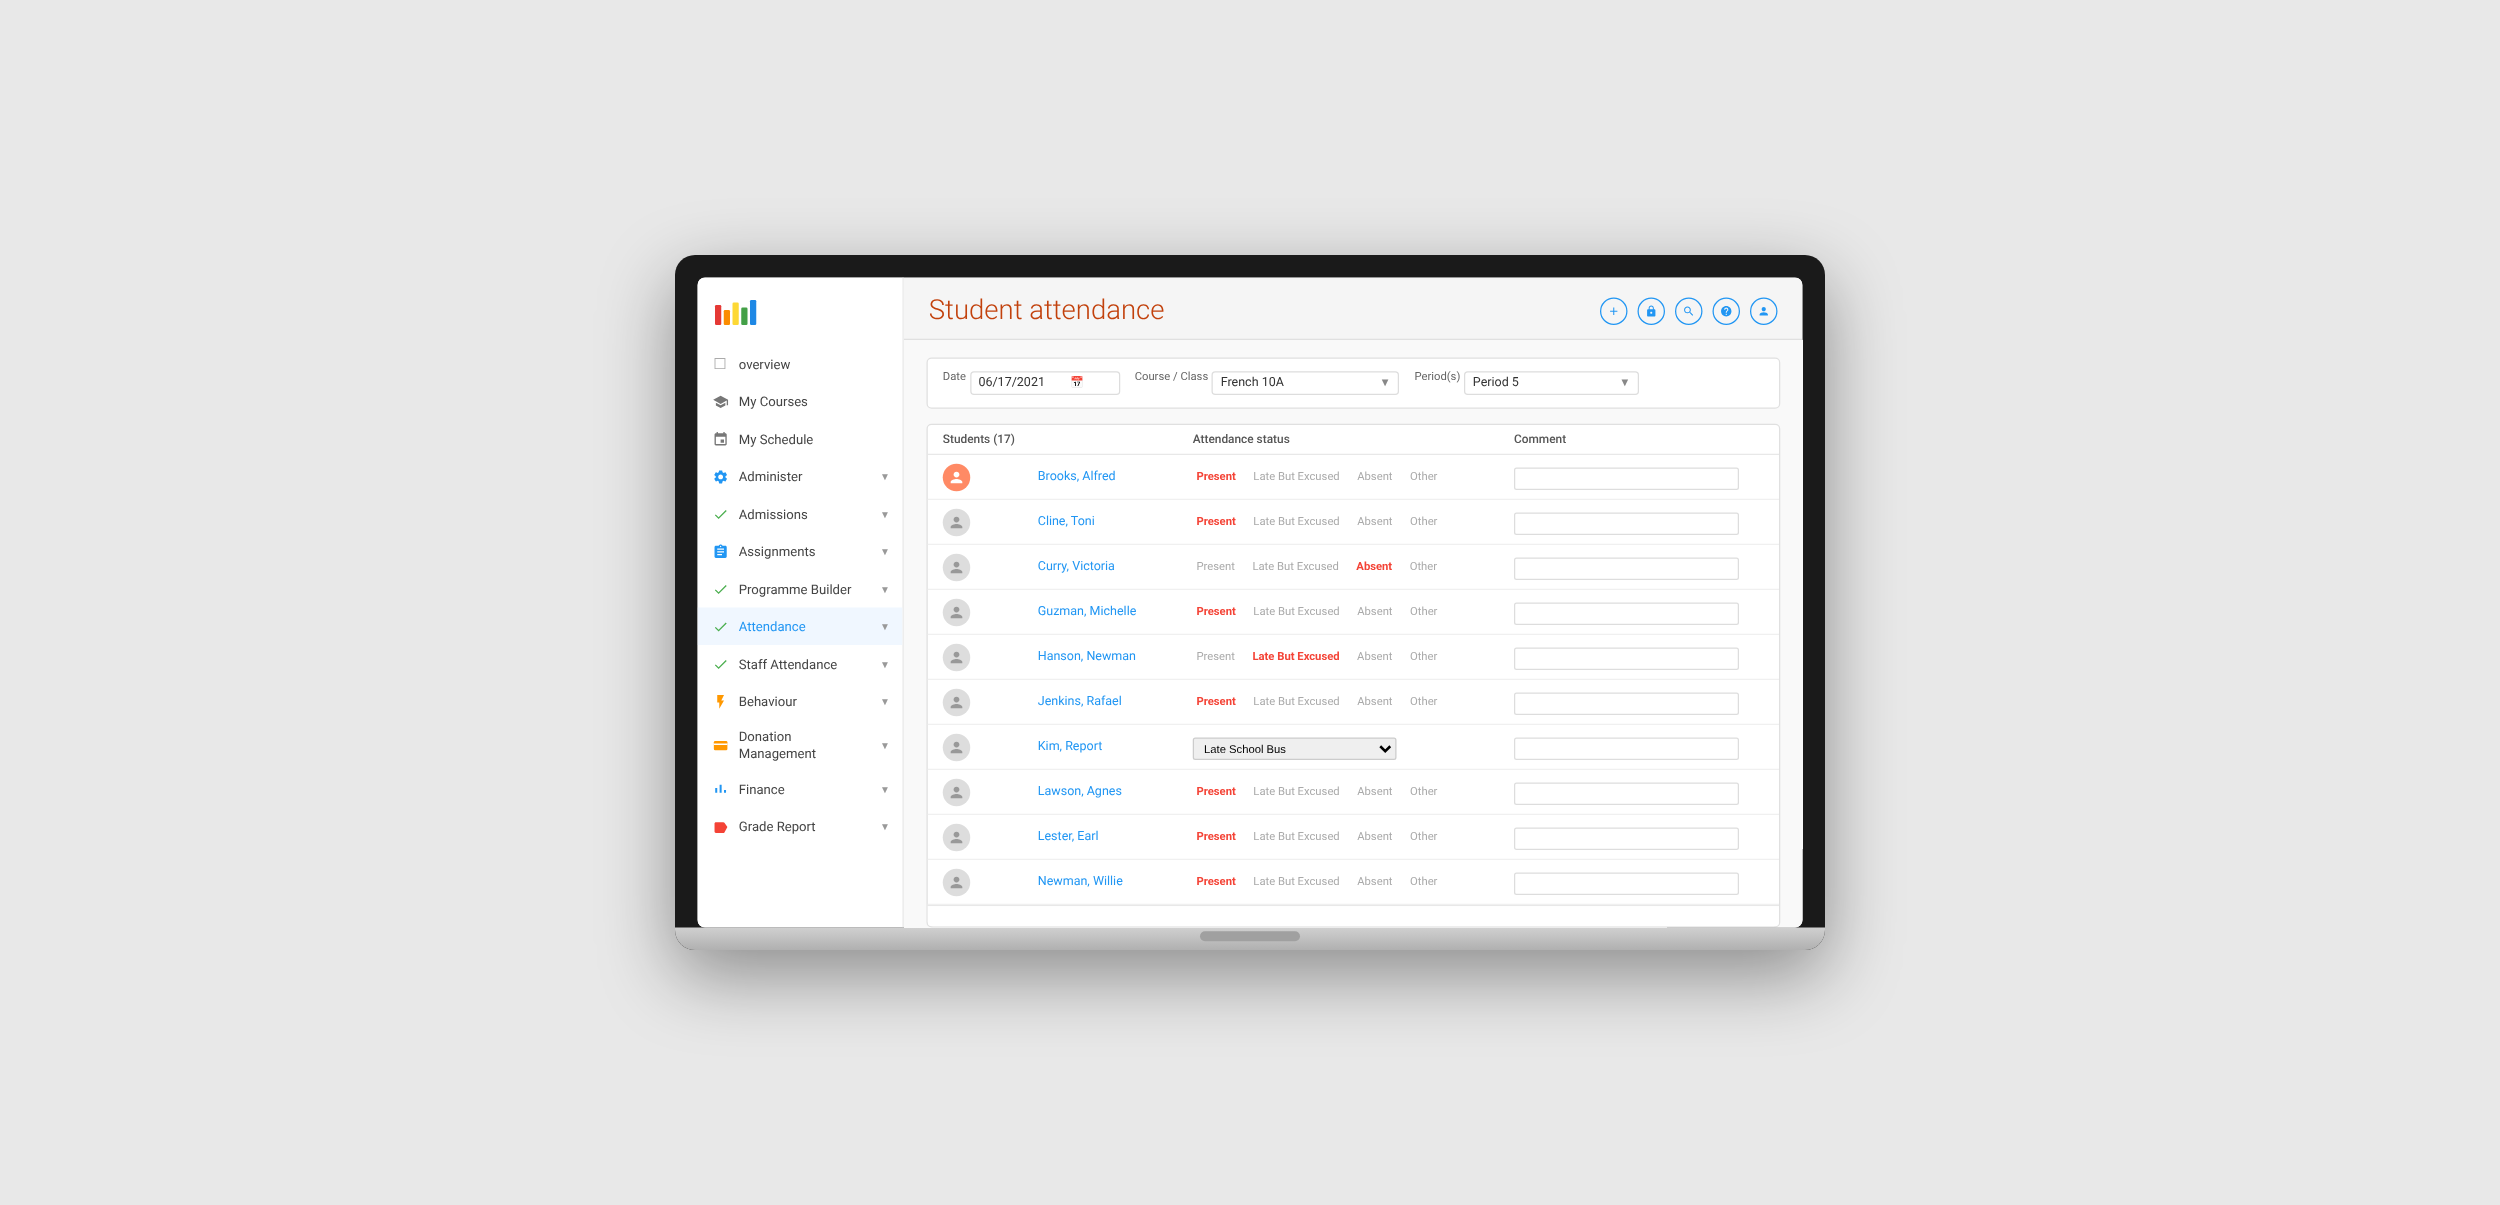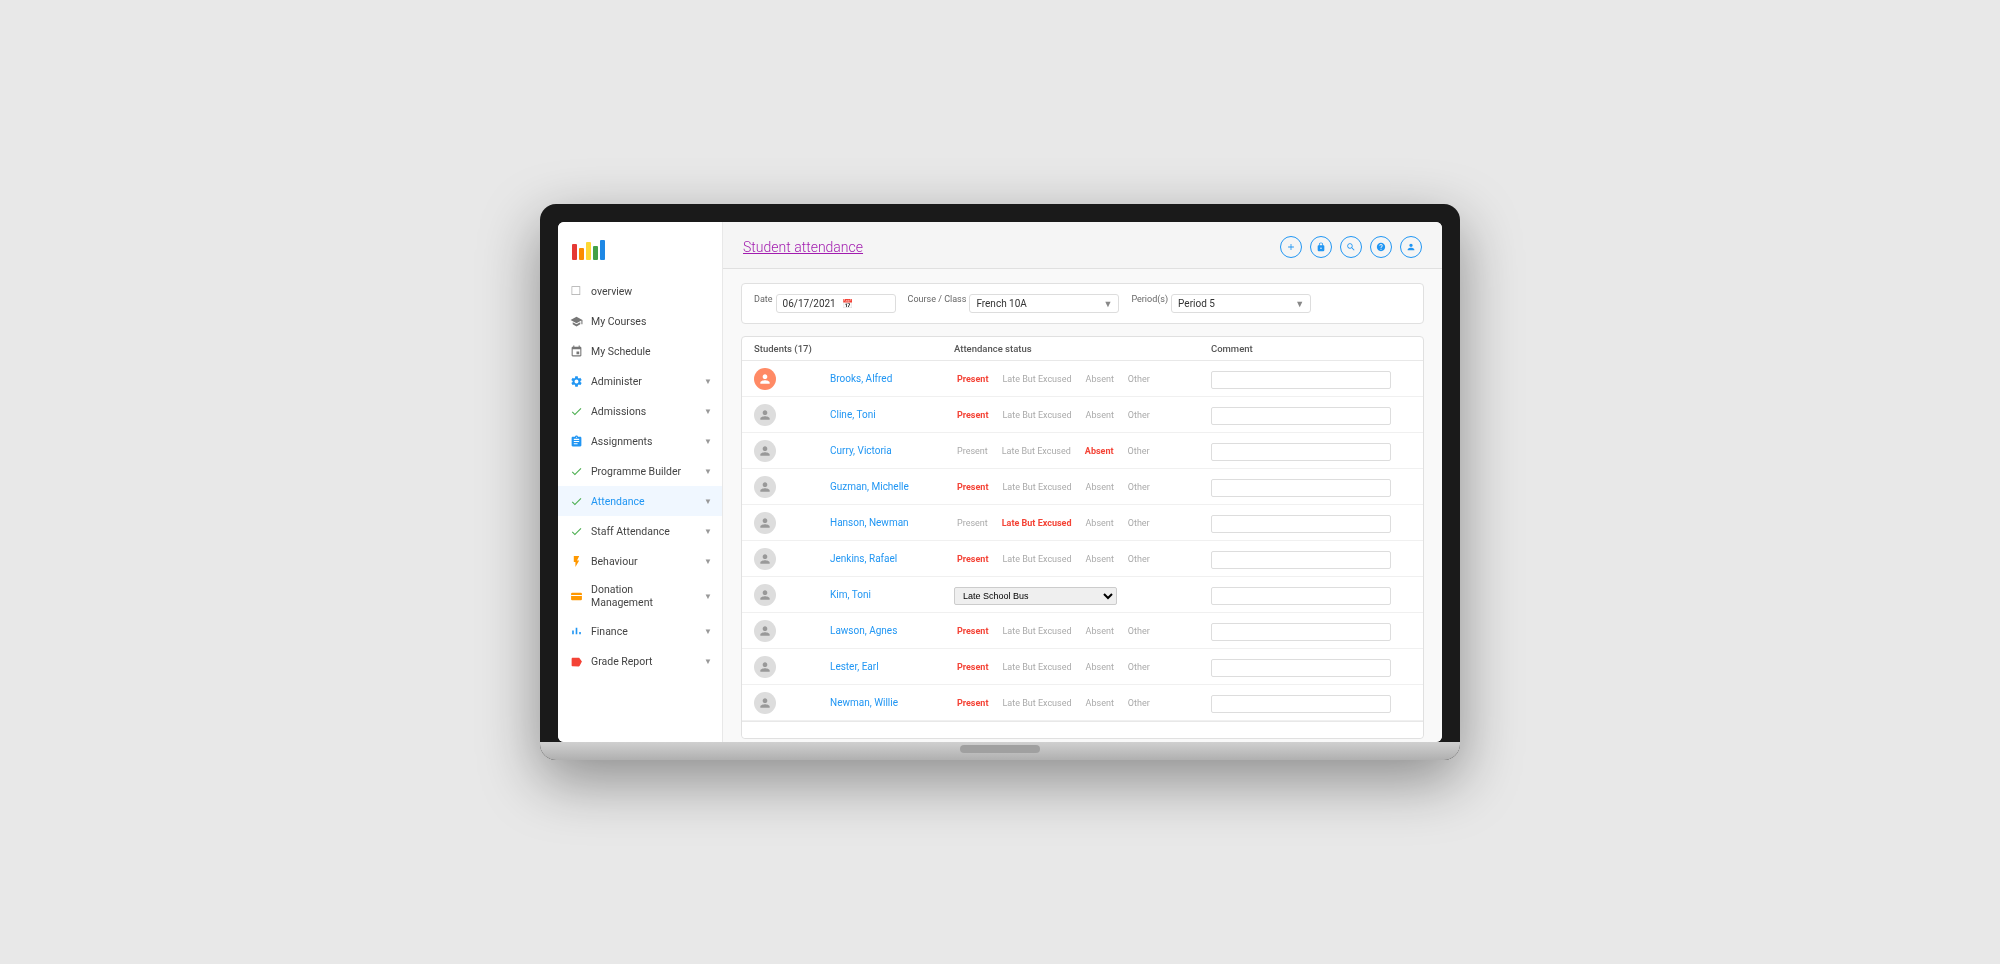--- a/index.html
+++ b/index.html
@@ -110,24 +110,23 @@
     }
     .main-header {
       background: #f5f5f5;
       padding: 14px 20px 10px;
       display: flex;
       align-items: center;
       justify-content: space-between;
       border-bottom: 1px solid #e0e0e0;
     }
     .page-title {
-      font-size: 14px;
+      font-size: 22px;
       font-weight: 300;
-      color: #a21caf;
-      text-decoration: underline;
+      color: #c2410c;
     }
     .header-icons {
       display: flex;
       gap: 8px;
       align-items: center;
     }
     .header-icon {
       width: 22px;
       height: 22px;
       border-radius: 50%;
@@ -167,21 +166,21 @@
       color: #666;
     }
     .filter-input {
       display: flex;
       align-items: center;
       border: 1px solid #ddd;
       border-radius: 3px;
       padding: 3px 6px;
       font-size: 10px;
       color: #333;
-      gap: 7px;
+      gap: 20px;
       min-width: 120px;
       background: white;
     }
     .filter-icon { color: #888; font-size: 9px; }
 
     
     .students-table-container {
       background: white;
       border: 1px solid #e0e0e0;
       border-radius: 4px;
@@ -584,21 +583,21 @@
             </div>
           </div>
 
           <div class="student-row">
             <div class="student-info">
               <div class="avatar">
                 <svg width="14" height="14" viewBox="0 0 24 24" fill="#999">
                     <path d="M12 12c2.21 0 4-1.79 4-4s-1.79-4-4-4-4 1.79-4 4 1.79 4 4 4zm0 2c-2.67 0-8 1.34-8 4v2h16v-2c0-2.66-5.33-4-8-4z"></path>
                   </svg>
               </div>
-              <span class="student-name">Kim, Toni</span>
+              <span class="student-name">Kim, Report</span>
             </div>
             <div>
               <select class="dropdown-select">
                 <option>Late School Bus</option>
               </select>
             </div>
             <div>
               <input type="text" class="comment-input" style="">
             </div>
           </div>

